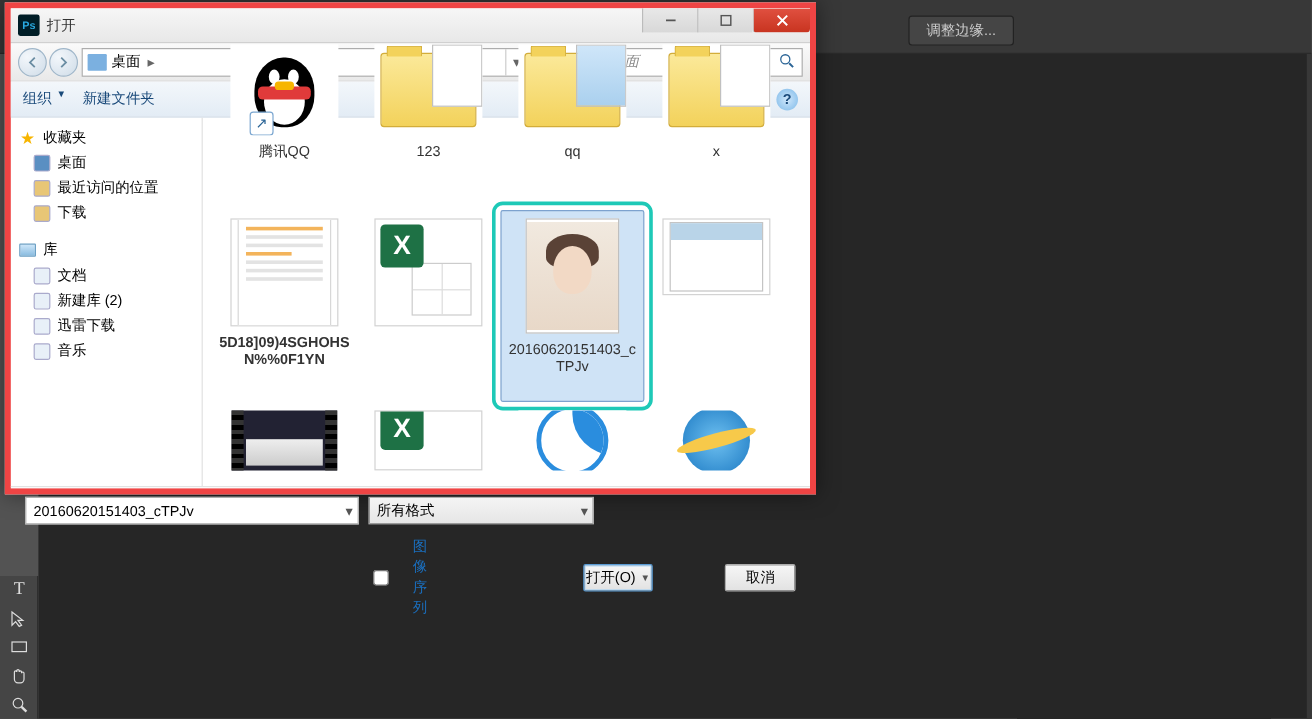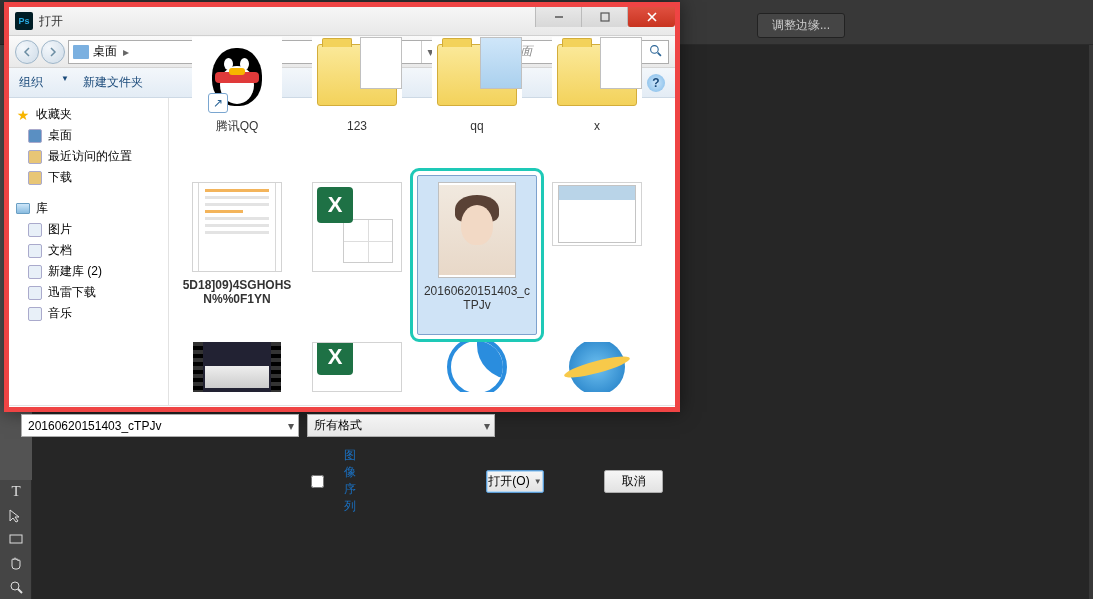--- a/index.html
+++ b/index.html
@@ -31,21 +31,21 @@
 .nav-arrow svg { width: 10px; height: 10px; }
 .breadcrumb { flex: 1; height: 24px; background: #fff; border: 1px solid #adadad; display: flex; align-items: center; padding: 0 4px; gap: 4px; }
 .bc-icon { width: 16px; height: 14px; background: #7bb0e0; border-radius: 1px; }
 .bc-arrow { color: #666; padding: 0 2px; }
 .bc-drop { width: 18px; height: 22px; border-left: 1px solid #ccc; display: flex; align-items: center; justify-content: center; color: #666; }
 .refresh-btn { width: 24px; height: 24px; border: 1px solid #adadad; background: #fff; display: flex; align-items: center; justify-content: center; color: #2a6496; }
 .search-box { width: 195px; height: 24px; background: #fff; border: 1px solid #adadad; display: flex; align-items: center; padding: 0 6px; color: #888; position: relative; }
 .search-box .mag { position: absolute; right: 6px; color: #2a6496; }
 
 .toolbar2 { height: 30px; background: linear-gradient(#f3f7fb,#e3ecf5); border-bottom: 1px solid #cdd9e5; display: flex; align-items: center; padding: 0 10px; gap: 14px; color: #1a4a7a; }
-.toolbar2 .menu-item { display: flex; align-items: flex-start; gap: 18px; cursor: pointer; }
+.toolbar2 .menu-item { display: flex; align-items: flex-start; gap: 4px; cursor: pointer; }
 .toolbar2 .spacer { flex: 1; }
 .toolbar2 .view-btns { display: flex; gap: 6px; align-items: center; }
 .view-btn { width: 28px; height: 20px; border: 1px solid #b0c4d8; background: linear-gradient(#fafdff,#e6eef7); border-radius: 2px; display: flex; align-items: center; justify-content: center; color: #2a6496; }
 .help-btn { width: 18px; height: 18px; border-radius: 50%; background: radial-gradient(#cfe7fb,#7db9e8); color: #1a4a7a; display: flex; align-items: center; justify-content: center; font-weight: bold; }
 
 .content { display: flex; height: 307px; }
 .sidebar { width: 160px; border-right: 1px solid #e2e2e2; padding: 4px 0; overflow: hidden; }
 .tree-group { padding: 2px 0 8px 0; }
 .tree-item { display: flex; align-items: center; gap: 5px; padding: 2px 4px 2px 18px; cursor: pointer; }
 .tree-item.root { padding-left: 6px; }
@@ -268,26 +268,20 @@
         <div class="tree-item root">
             <span class="tree-icon">
               <span class="lib-ico"></span>
             </span>
             <span>库</span>
           </div>
         <div class="tree-item">
             <span class="tree-icon">
               <span class="small-ico"></span>
             </span>
-            <span>图片</span>
-          </div>
-        <div class="tree-item">
-            <span class="tree-icon">
-              <span class="small-ico"></span>
-            </span>
             <span>文档</span>
           </div>
         <div class="tree-item">
             <span class="tree-icon">
               <span class="small-ico"></span>
             </span>
             <span>新建库 (2)</span>
           </div>
         <div class="tree-item">
             <span class="tree-icon">

